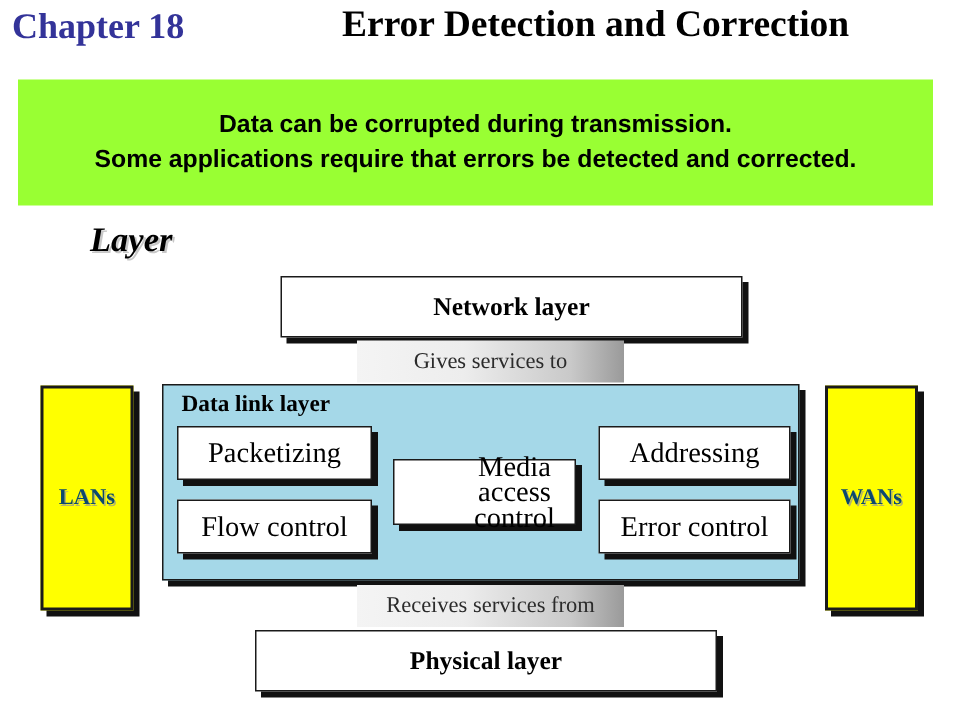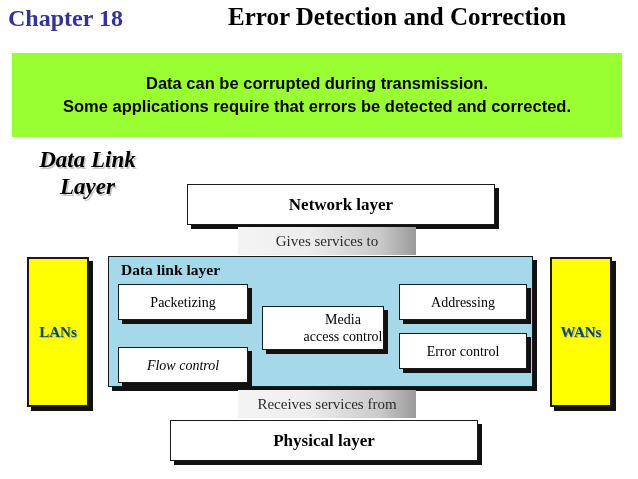--- a/index.html
+++ b/index.html
@@ -165,26 +165,26 @@
     position: absolute;
     box-sizing: border-box;
     background: #ffffff;
     border: 1.5px solid #1a1a1a;
     box-shadow: 4px 4px 0 #111111;
     display: flex;
     align-items: center;
     justify-content: center;
     text-align: center;
     font-family: "Liberation Serif", serif;
-    font-size: 14px;
+    font-size: 19px;
     line-height: 17px;
     color: #000000;
   }
   #box-packetizing { left: 118px; top: 284px; width: 130px; height: 36px; }
-  #box-flow-control { left: 118px; top: 347px; width: 130px; height: 36px; font-style: italic; }
+  #box-flow-control { left: 118px; top: 333px; width: 130px; height: 36px; }
   #box-addressing { left: 399px; top: 284px; width: 128px; height: 36px; }
   #box-error-control { left: 399px; top: 333px; width: 128px; height: 36px; }
   #box-media-access { left: 262px; top: 306px; width: 122px; height: 44px; padding-left: 40px; }
 
   
   .side-box {
     position: absolute;
     box-sizing: border-box;
     background: #ffff00;
     border: 2px solid #1a1a1a;
@@ -208,21 +208,20 @@
   <div id="chapter-label">Chapter 18</div>
   <div id="page-title">Error Detection and Correction</div>
 </div>
 
 <div id="note-banner">
   <div class="note-line">Data can be corrupted during transmission.</div>
   <div class="note-line wrap">Some applications require that errors be detected and corrected.</div>
 </div>
 
 <div id="section-heading">
-  <div>Data Link</div>
   <div>Layer</div>
 </div>
 
 <div id="diagram">
 
   <div class="fig-box" id="box-network-layer">Network layer</div>
 
   <div class="connector-tab" id="tab-gives-services">Gives services to</div>
 
   <div id="panel-data-link">

